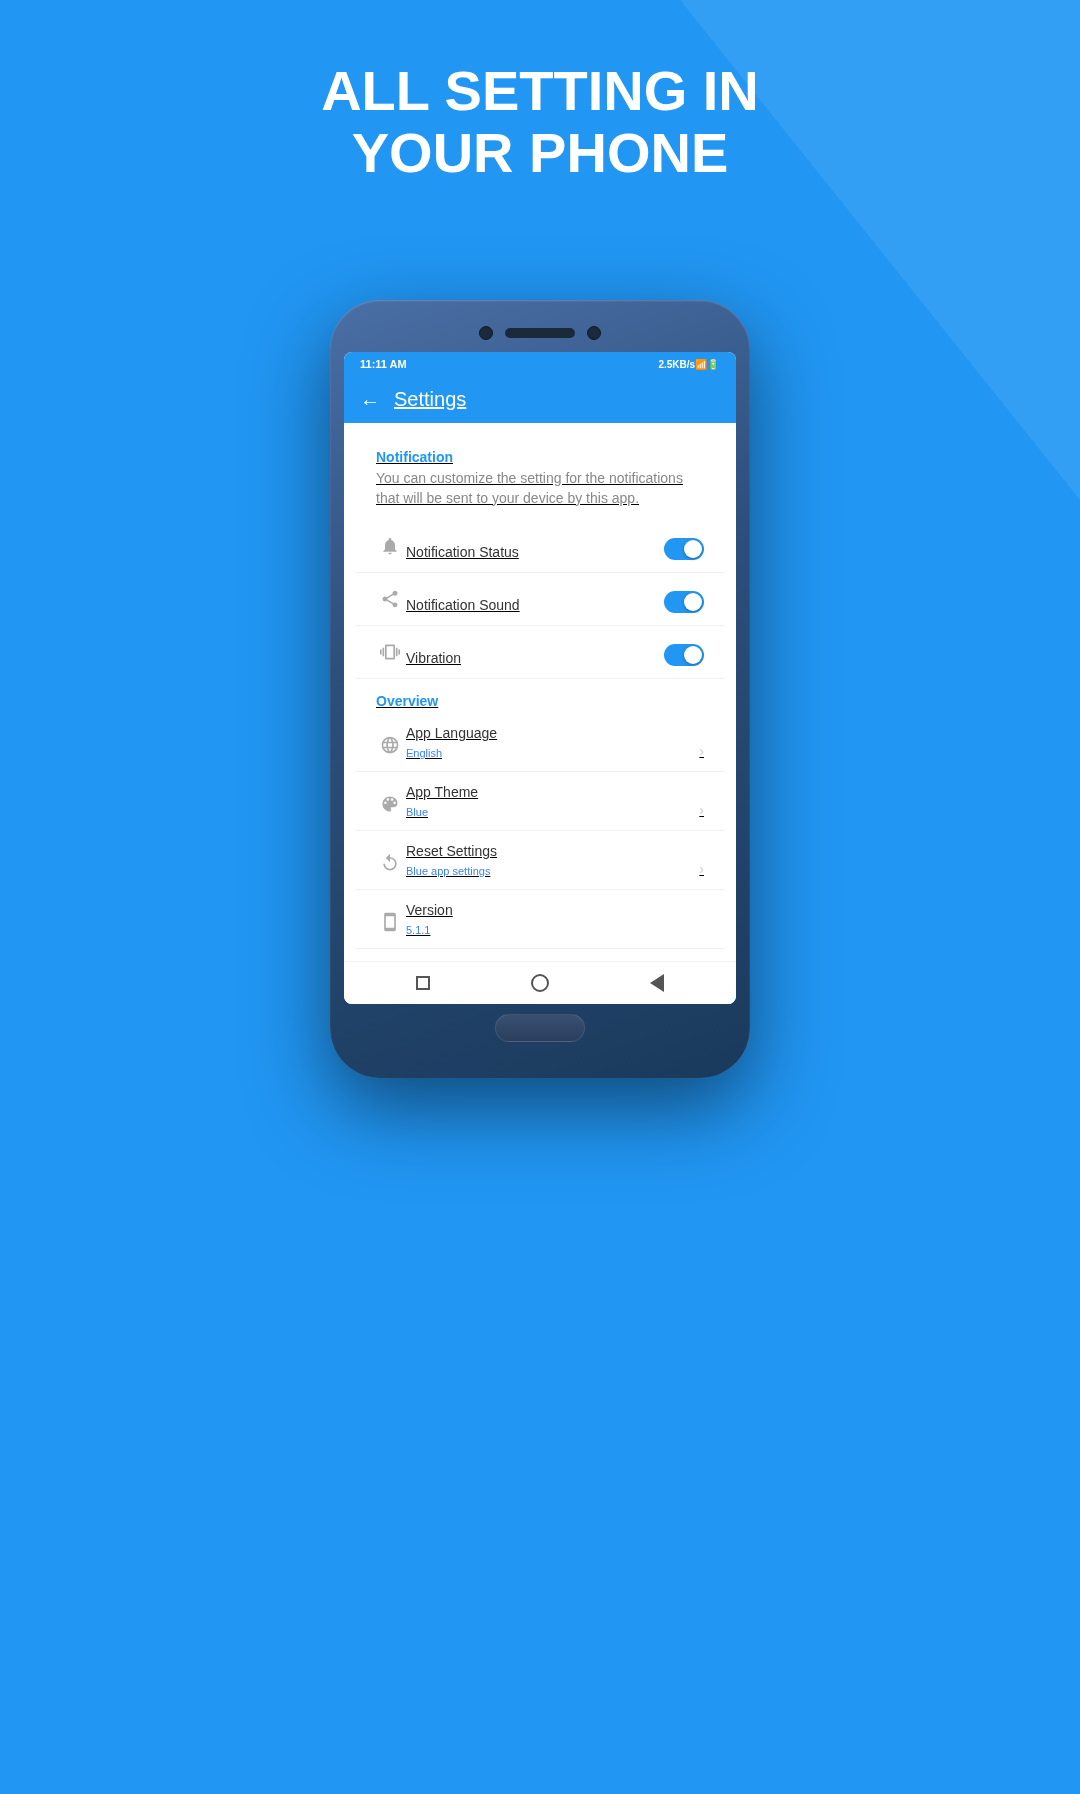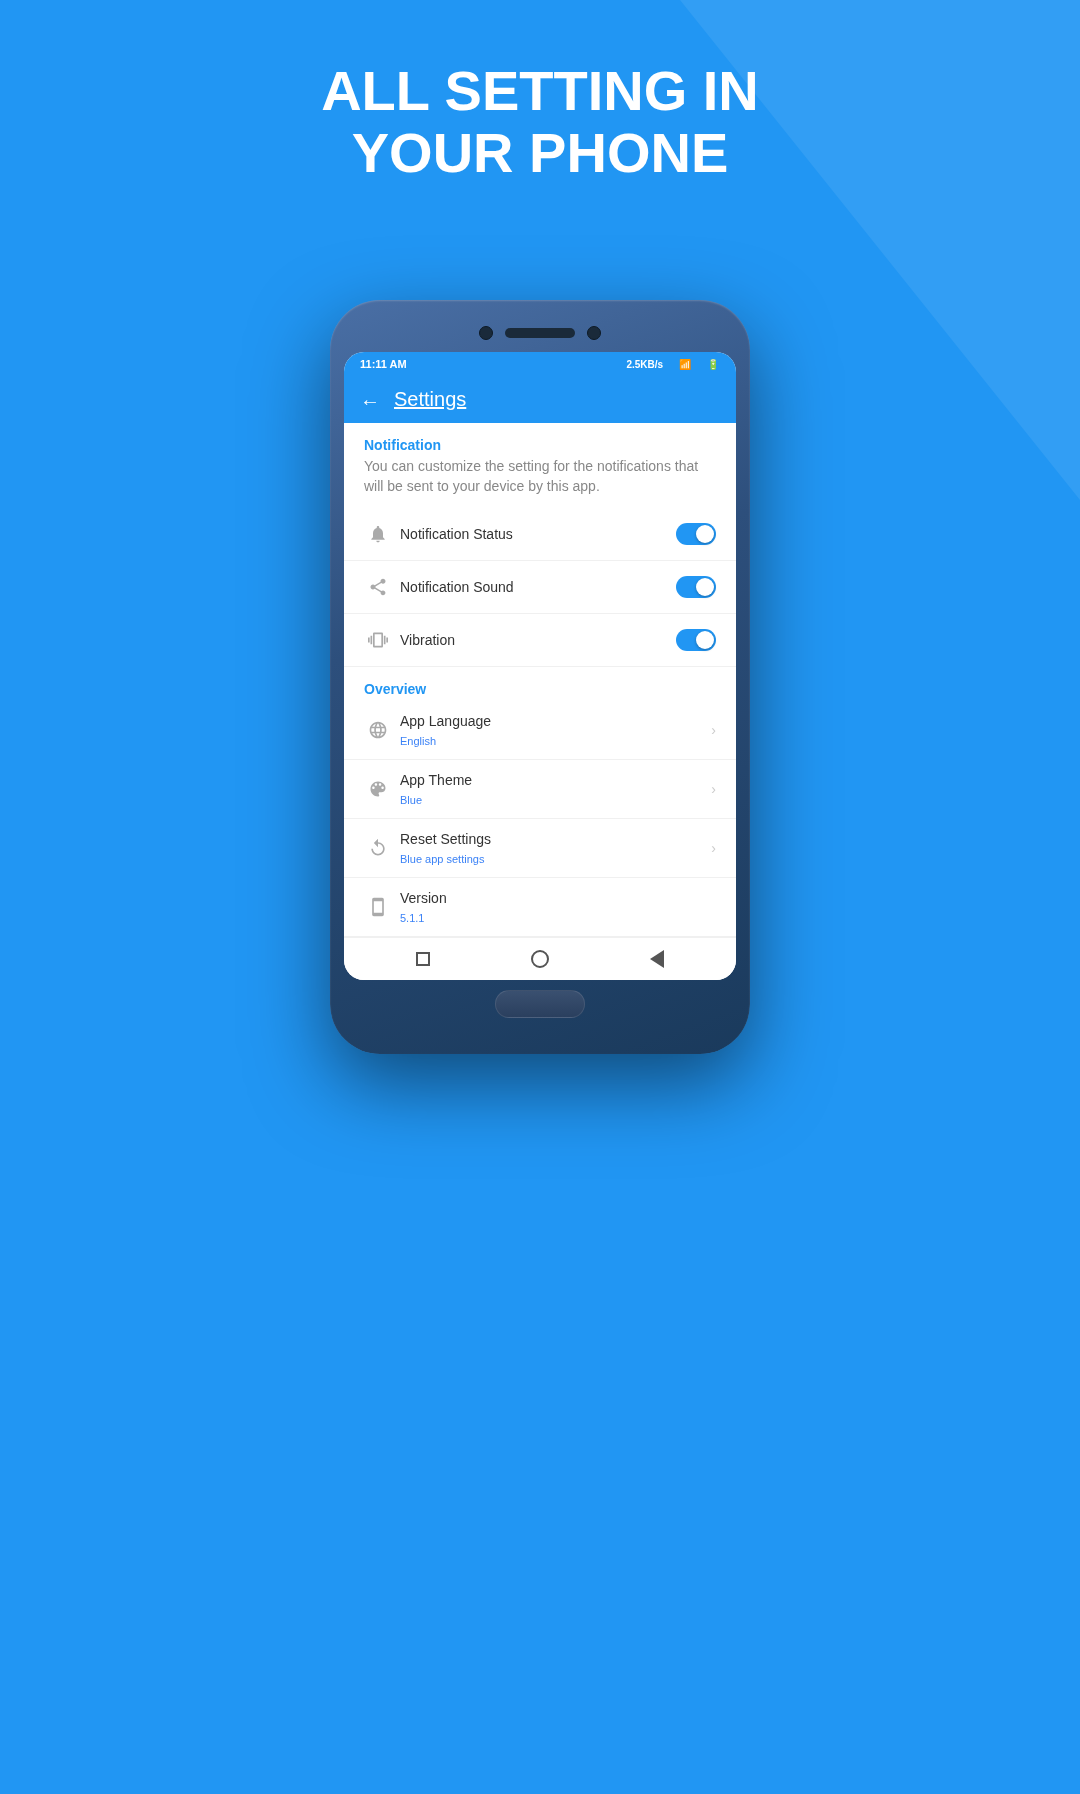--- a/index.html
+++ b/index.html
@@ -74,41 +74,41 @@
 
     .speaker {
       width: 70px; height: 10px;
       background: #1a2a3a;
       border-radius: 5px;
     }
 
     
     .phone-screen {
       background: #fff;
-      border-radius: 20px;
+      border-radius: 8px;
       overflow: hidden;
       position: relative;
     }
 
     
     .status-bar {
       background: #2196F3;
       padding: 6px 16px;
       display: flex;
       align-items: center;
       justify-content: space-between;
       color: #fff;
       font-size: 11px;
       font-weight: 600;
     }
 
     .status-right {
       display: flex;
       align-items: center;
-      gap: 16px;
+      gap: 0;
       font-size: 10px;
     }
 
     
     .app-bar {
       background: #2196F3;
       padding: 12px 16px;
       display: flex;
       align-items: center;
       gap: 14px;
@@ -123,43 +123,44 @@
     .app-bar-title {
       font-size: 20px;
       font-weight: 500;
       color: #fff;
       text-decoration: underline;
     }
 
     
     .settings-content {
       background: #fff;
-      padding: 0;
+      padding: 12px;
+      text-decoration: underline;
     }
 
     .section-header {
       padding: 14px 20px 4px;
       font-size: 14px;
       font-weight: 700;
       color: #2196F3;
     }
 
     .section-desc {
       padding: 0 20px 12px;
       font-size: 14px;
       color: #888;
       line-height: 1.4;
     }
 
     .settings-item {
       display: flex;
-      align-items: center;
+      align-items: flex-end;
       padding: 12px 20px;
       border-bottom: 1px solid #f0f0f0;
-      gap: 8px;
+      gap: 2px;
     }
 
     .item-icon {
       width: 28px;
       height: 28px;
       display: flex;
       align-items: center;
       justify-content: center;
       color: #aaa;
       font-size: 18px;

